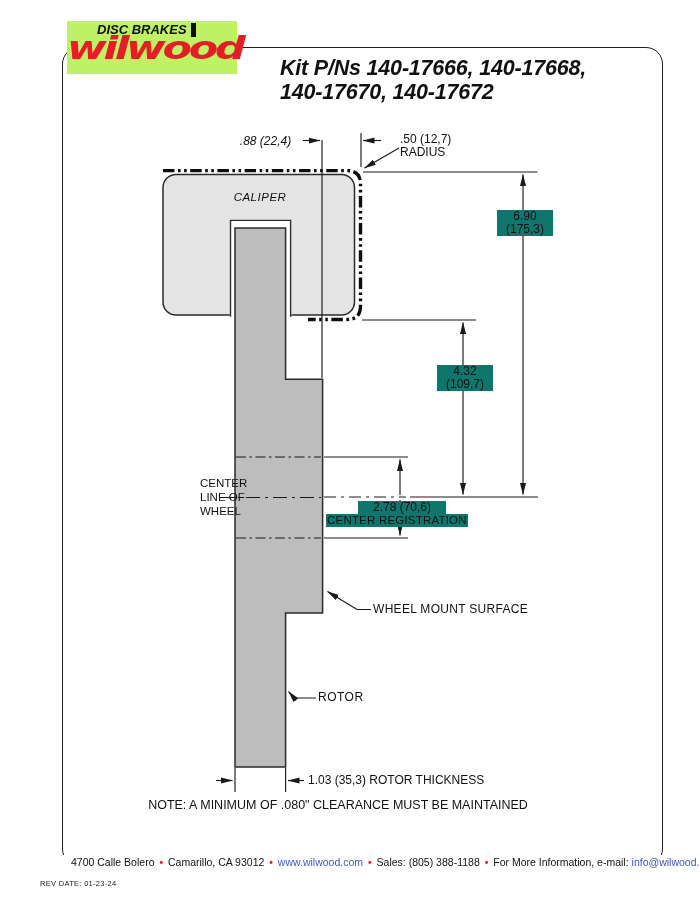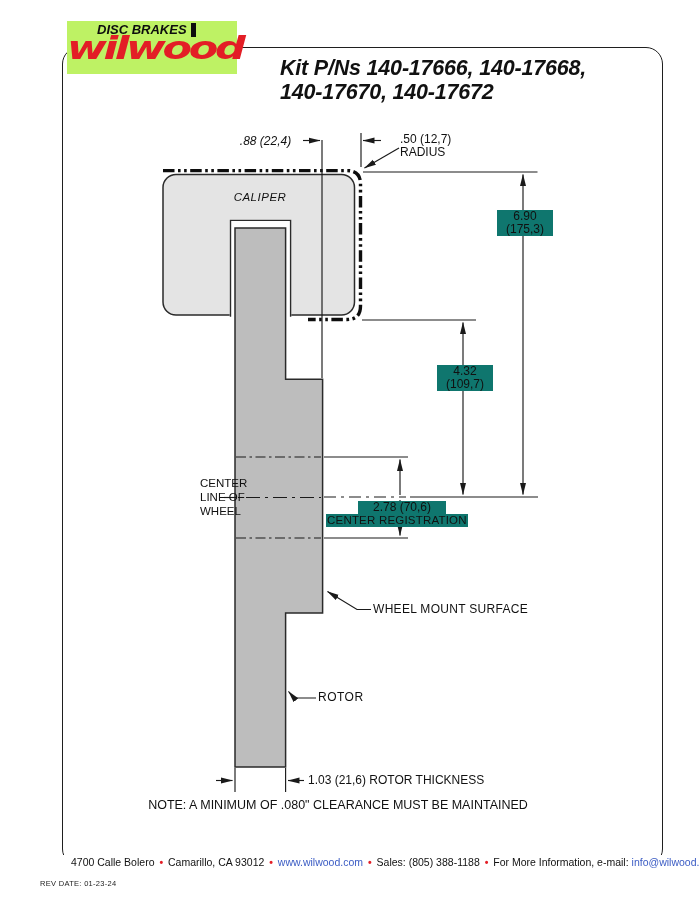--- a/index.html
+++ b/index.html
@@ -138,21 +138,21 @@
     <div>WHEEL</div>
   </div>
 
   <div class="abs lbl ctr wbg" style="top:501px;left:358px;width:86px;">2.78 (70,6)</div>
   <div class="abs lbl sm wbg" style="top:514px;left:326px;letter-spacing:0.2px;">CENTER REGISTRATION</div>
 
   <div class="abs lbl" style="top:603px;left:373px;letter-spacing:0.3px;">WHEEL MOUNT SURFACE</div>
 
   <div class="abs lbl" style="top:691px;left:318px;letter-spacing:0.5px;text-align:center;">ROTOR</div>
 
-  <div class="abs lbl" style="top:774px;left:308px;">1.03 (21,6) ROTOR THICKNESS</div>
+  <div class="abs lbl" style="top:774px;left:308px;">1.03 (35,3) ROTOR THICKNESS</div>
 
   <div class="abs note">
     <div>NOTE: A MINIMUM OF .080" CLEARANCE MUST BE MAINTAINED</div>
   </div>
 
   <div class="abs footer">
     <span class="inner">
       <span>4700 Calle Bolero</span>
       <span class="sep">•</span>
       <span>Camarillo, CA 93012</span>

